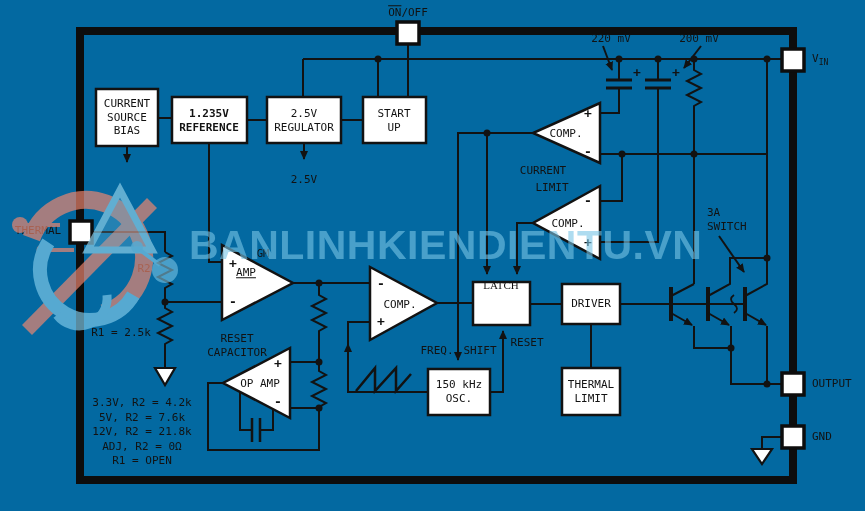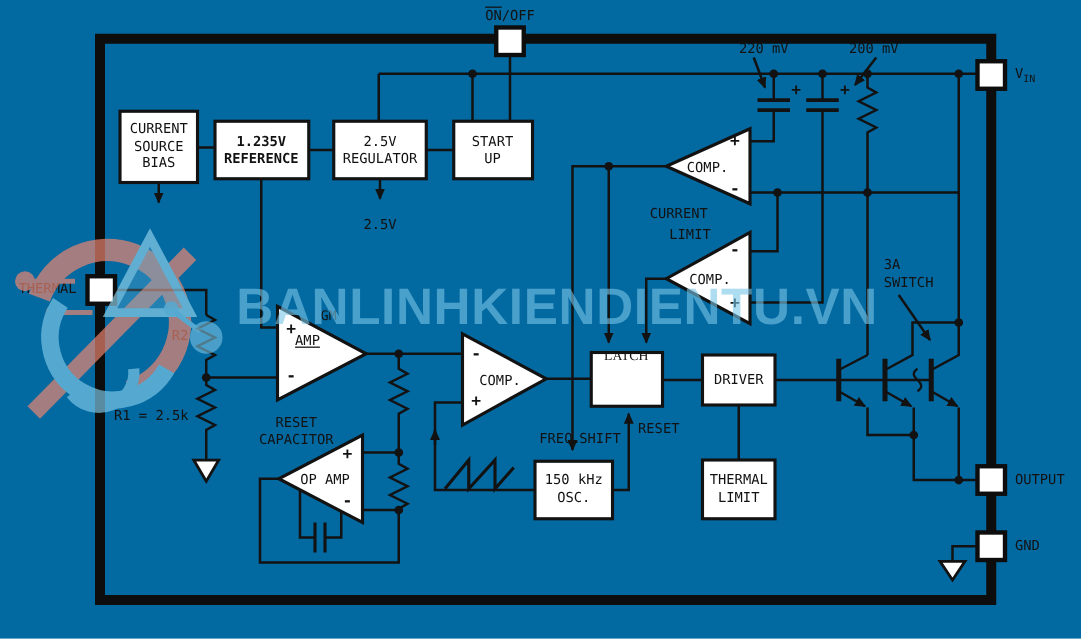--- a/index.html
+++ b/index.html
@@ -186,22 +186,27 @@
     <div class="lbl sign" style="left:381px;top:322px;">+</div>
 
     <div class="lbl" style="left:237px;top:345px;">RESET
 CAPACITOR</div>
     <div class="lbl" style="left:260px;top:384px;">OP AMP</div>
     <div class="lbl sign" style="left:278px;top:364px;">+</div>
     <div class="lbl sign" style="left:278px;top:402px;">-</div>
 
     <div class="lbl" style="left:144px;top:269px;">R2</div>
     <div class="lbl" style="left:121px;top:333px;">R1 = 2.5k</div>
-
-    <div class="lbl" style="left:448px;top:351px;">FREQ.</div>
+    <div class="lbl table" style="left:142px;top:432px;">3.3V, R2 = 4.2k
+5V, R2 = 7.6k
+12V, R2 = 21.8k
+ADJ, R2 = 0Ω
+R1 = OPEN</div>
+
+    <div class="lbl" style="left:437px;top:351px;">FREQ.</div>
     <div class="lbl" style="left:480px;top:351px;">SHIFT</div>
     <div class="lbl" style="left:527px;top:343px;">RESET</div>
   </div>
 
   <svg width="200" height="180" style="left:2px;top:175px;">
     <g opacity="0.68">
       <circle cx="84" cy="83" r="58" fill="none" stroke="#f0876f" stroke-width="18" stroke-dasharray="235 130" transform="rotate(-160 84 83)"></circle>
       <line x1="150" y1="28" x2="25" y2="155" stroke="#f0876f" stroke-width="14"></line>
       <circle cx="18" cy="50" r="8" fill="#f0876f"></circle>
       <circle cx="40" cy="75" r="5.5" fill="#f0876f"></circle>

